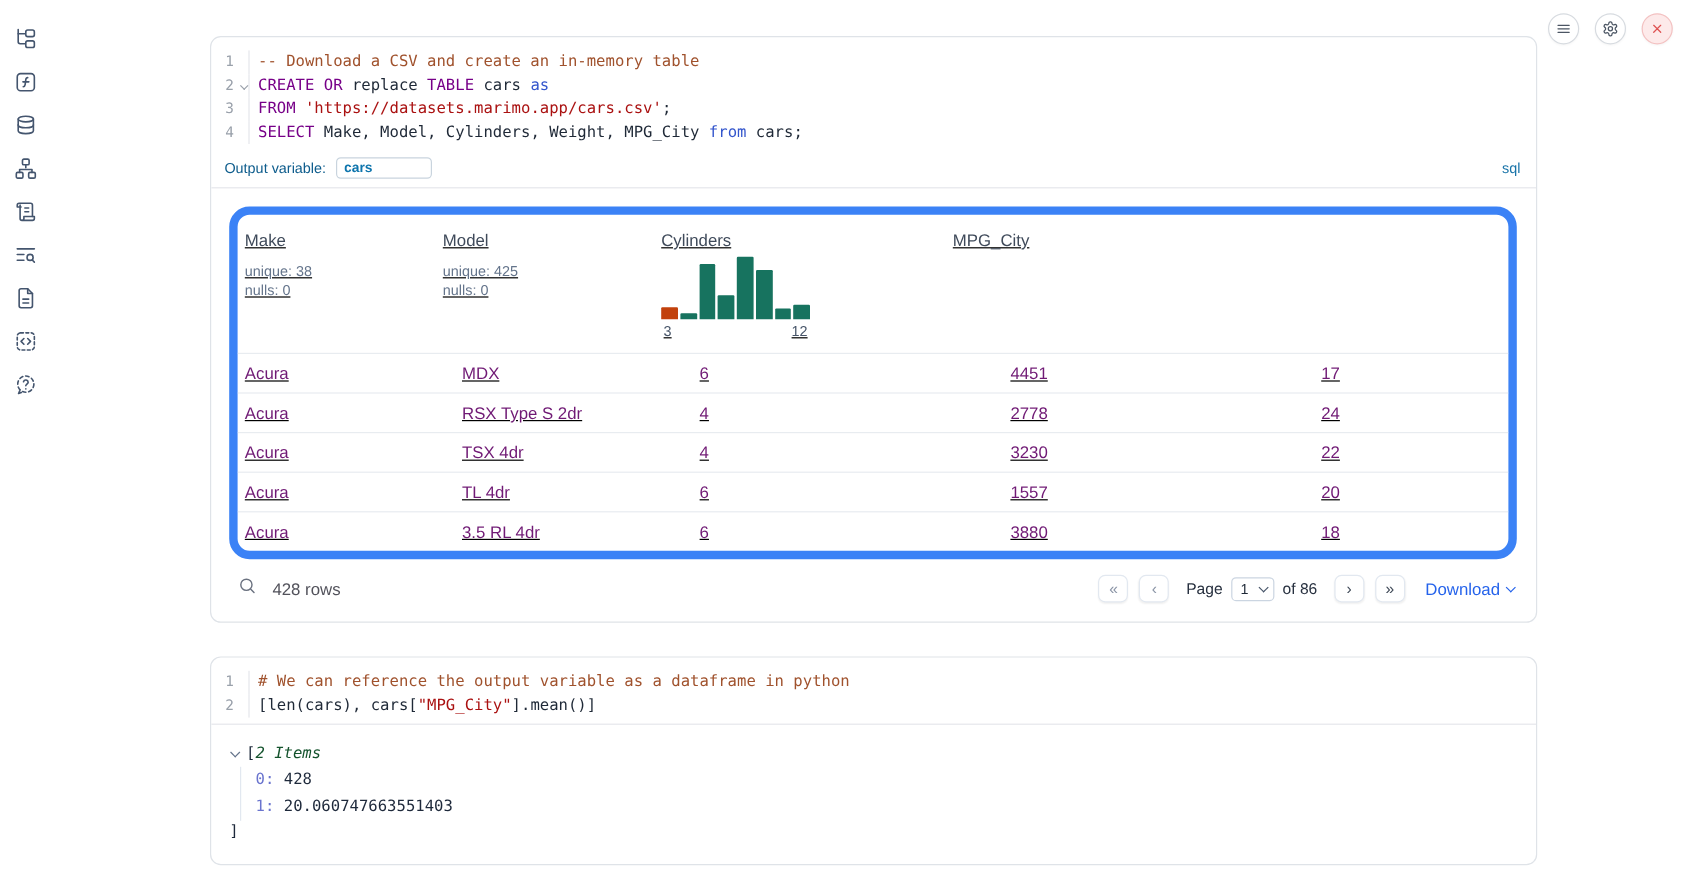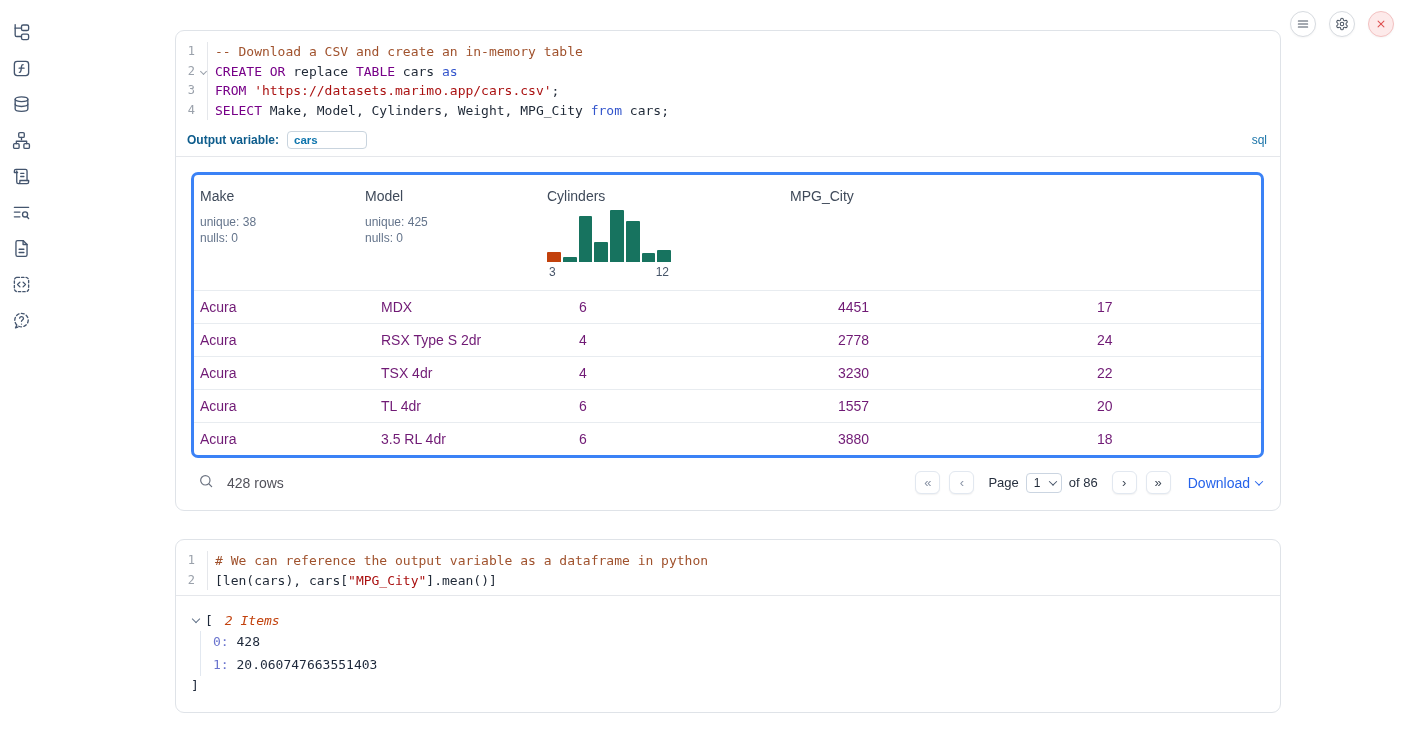--- a/index.html
+++ b/index.html
@@ -40,31 +40,31 @@
                transform:rotate(45deg); }
   .code-text { padding-left:7px; white-space:pre; color:#1f2937; }
   .tok-comment { color:#a0522d; }
   .tok-kw  { color:#770088; }
   .tok-kw2 { color:#3355cc; }
   .tok-str { color:#aa1111; }
   .tok-plain { color:#1f2937; }
 
   
   .outvar-row { display:flex; align-items:center; padding:6px 13px 7px 11px; }
-  .outvar-label { font-size:12px; font-weight:bold; color:#0d5c8c; }
+  .outvar-label { font-size:12px; font-weight:normal; color:#0d5c8c; }
   .outvar-input { margin-left:8px; width:80px; height:18px; border:1px solid #c9d4de;
                   border-radius:4px; font-size:11.5px; font-weight:bold; color:#0e75ad;
                   padding:0 6px; outline:none; font-family:"Liberation Sans",sans-serif; }
   .lang-badge { margin-left:auto; font-size:12px; color:#1873a8; }
 
   .divider { border-top:1px solid #e5e7eb; }
 
   
   .output-area { padding:15px 16px 10px 15px; }
-  .data-table { border:3px solid #3b82f6; border-radius:7px; overflow:hidden; }
+  .data-table { border:7px solid #3b82f6; border-radius:17px; overflow:hidden;text-decoration:underline; }
   .tgrid { display:grid; grid-template-columns:165px 182px 243px 243px 1fr; }
   .thead { padding:13px 0 11px 0; }
   .th-cell { padding-left:6px; }
   .th-label { font-size:14px; color:#3f4a5a; }
   .th-stats { margin-top:10px; font-size:12px; color:#64748b; line-height:16px; }
   .hist { margin-top:6px; width:124px; }
   .hist-bars { height:52px; display:flex; align-items:flex-end; gap:2px; }
   .hist-bar { flex:1; border-radius:1px 1px 0 0; }
   .hist-labels { display:flex; justify-content:space-between; font-size:12px; color:#475569;
                  margin-top:3px; padding:0 2px; }
@@ -93,21 +93,21 @@
   .download { margin-left:17px; display:flex; align-items:center; gap:6px; font-size:14px;
               color:#2563eb; cursor:pointer; }
   .download .chev-down { border-color:#2563eb; } .ml14 { margin-left:14px; }
 
   
   .tree { padding:13px 16px 16px 15px; font-family:"DejaVu Sans Mono", monospace;
           font-size:13px; color:#1e293b; }
   .tree-head { display:flex; align-items:center; height:22px; }
   .tree-chev { width:6px; height:6px; border-right:1.4px solid #64748b;
                border-bottom:1.4px solid #64748b; transform:rotate(45deg); margin:0 6px 2px 2px; }
-  .tree-items-label { color:#c2410c; font-style:italic; margin-left:12px; }
+  .tree-items-label { color:#14532d; font-style:italic; margin-left:0; }
   .tree-body { margin-left:9px; border-left:1px solid #e2e8f0; padding-left:12px; }
   .tree-entry { height:22.5px; line-height:22.5px; }
   .tree-key { color:#6a74ce; }
   .tree-close { height:20px; line-height:20px; }
 </style>
 </head>
 <body>
 
 <aside class="sidebar" id="sidebar">
     <div class="sb-btn">

